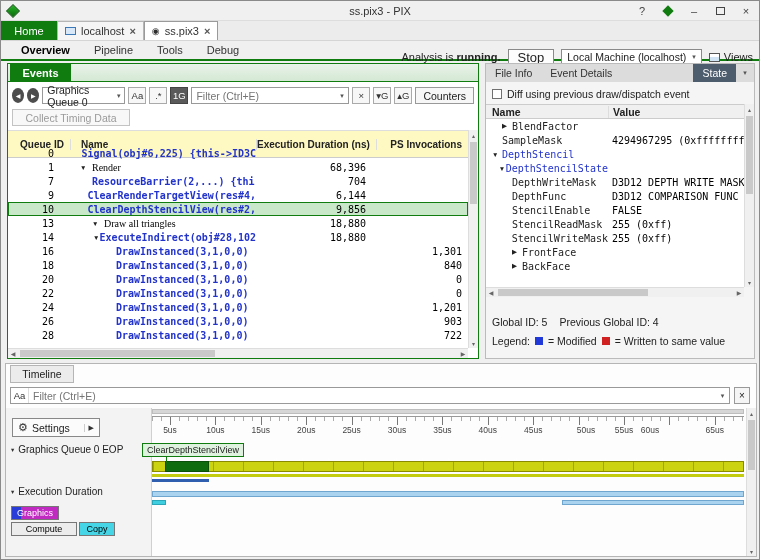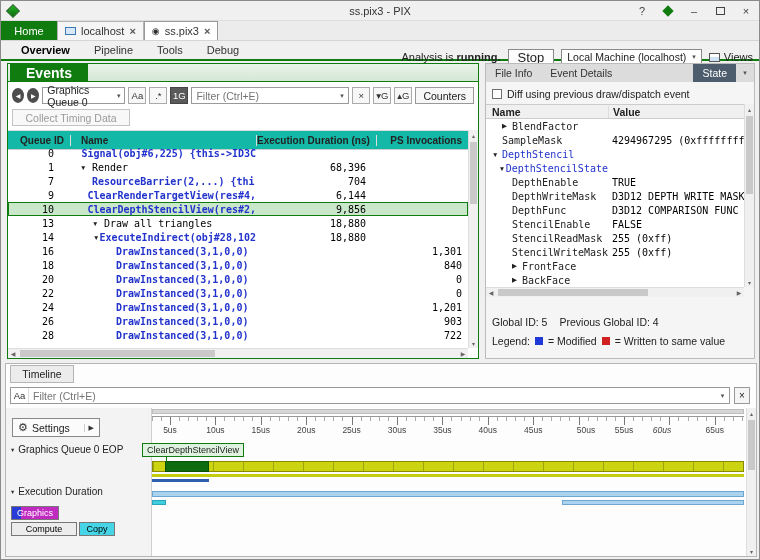--- a/index.html
+++ b/index.html
@@ -34,45 +34,45 @@
   .analysis-text b { font-weight:bold; }
   .btn { border:1px solid #8a8a8a; background:#fdfdfd; height:16px; padding:0 9px; display:flex; align-items:center; font-size:13px; }
   .machine-select { border:1px solid #8a8a8a; background:#fff; height:16px; padding:0 5px; display:flex; align-items:center; gap:6px; font-size:10.5px; min-width:135px; }
   .caret { font-size:7px; color:#555; }
   .views-btn { display:flex; align-items:center; gap:4px; font-size:11px; }
   .views-icon { width:11px; height:9px; border:1px solid #555; background:linear-gradient(180deg,#fff 0 3px,#cfe3f5 3px); }
 
   
   .events-panel { position:absolute; left:6px; top:62px; width:472px; height:296px; background:#fff; border:1px solid #107C10; }
   .events-header { position:absolute; top:0; left:0; right:0; height:18px; background:linear-gradient(#e9f3e9,#d4e8d4); border-bottom:1px solid #107C10; }
-  .events-tab { position:absolute; left:2px; top:0; width:78px; height:18px; background:#107C10; color:#fff; font-weight:bold; font-size:14px; display:flex; align-items:center; justify-content:center; }
+  .events-tab { position:absolute; left:2px; top:0; width:61px; height:18px; background:#107C10; color:#fff; font-weight:bold; font-size:11px; display:flex; align-items:center; justify-content:center; }
   .ev-toolbar { position:absolute; top:22px; left:4px; right:4px; height:19px; display:flex; align-items:center; gap:3px; }
   .nav-circle { width:15px; height:15px; border-radius:50%; background:#4d4d4d; color:#fff; font-size:6px; display:flex; align-items:center; justify-content:center; }
   .queue-select { border:1px solid #999; background:#fff; height:17px; padding:0 4px; display:flex; align-items:center; gap:5px; font-size:10.5px; width:100px; justify-content:space-between; }
   .sq-btn { border:1px solid #aaa; background:#f7f7f7; height:17px; min-width:18px; padding:0 2px; display:flex; align-items:center; justify-content:center; font-size:9.5px; color:#333; }
   .sq-btn.dark { background:#5a5a5a; color:#fff; border-color:#444; }
   .filter-box { flex:1; border:1px solid #999; background:#fff; height:17px; display:flex; align-items:center; }
   .filter-box input { flex:1; border:none; outline:none; font-size:10.5px; padding:0 4px; font-family:"Liberation Sans",sans-serif; color:#333; background:transparent; }
   .filter-caret { width:13px; text-align:center; }
   .counters-btn { border:1px solid #999; background:#f7f7f7; height:17px; padding:0 7px; display:flex; align-items:center; font-size:10.5px; }
   .collect-btn { position:absolute; top:45px; left:4px; width:118px; height:17px; border:1px solid #c3c3c3; background:#f8f8f8; color:#9a9a9a; font-size:10.5px; display:flex; align-items:center; justify-content:center; }
-  .ev-thead { position:absolute; top:66px; left:0; right:10px; height:20px; display:grid; grid-template-columns:62px 1fr 120px 92px; background:#14b8a6; border-top:1px solid #ddd; border-bottom:1px solid #ccc; align-items:center; font-weight:bold; font-size:10px; white-space:nowrap; }
+  .ev-thead { position:absolute; top:66px; left:0; right:10px; height:28px; display:grid; grid-template-columns:62px 1fr 120px 92px; background:#fef9c3; border-top:1px solid #ddd; border-bottom:1px solid #ccc; align-items:center; font-weight:bold; font-size:10px; white-space:nowrap; }
   .ev-thead .h-qid { padding-left:12px; }
   .ev-thead .h-name { padding-left:10px; border-left:1px solid #ddd; }
   .ev-thead .h-exec { text-align:right; padding-right:10px; border-left:1px solid #ddd; overflow:hidden; }
   .ev-thead .h-ps { text-align:right; padding-right:6px; border-left:1px solid #ddd; }
   .ev-body { position:absolute; top:82px; bottom:10px; left:0; right:10px; overflow:hidden; }
   .ev-row { height:14px; display:grid; grid-template-columns:62px 1fr 120px 92px; align-items:center; font-family:"DejaVu Sans Mono",monospace; font-size:10px; }
   .ev-row.selected { background:#c9e8c9; box-shadow:inset 0 0 0 1px #107C10; }
   .ev-qid { text-align:right; padding-right:16px; color:#000; }
   .ev-name { display:flex; align-items:center; padding-left:10px; white-space:nowrap; overflow:hidden; }
   .tree-pad { display:inline-block; height:1px; }
   .tree-arrow { display:inline-block; width:12px; font-size:6.5px; color:#222; font-family:"Liberation Sans",sans-serif; }
   .ev-label.api { color:#2233cc; font-weight:bold; }
-  .ev-label.marker { color:#000; }
+  .ev-label.marker { color:#000;font-family:Liberation Serif, serif; }
   .ev-exec, .ev-ps { text-align:right; padding-right:10px; color:#000; }
   .ev-ps { padding-right:6px; }
   .vscroll { position:absolute; width:10px; background:#f0f0f0; border-left:1px solid #ddd; }
   .ev-vscroll { right:0; top:66px; bottom:10px; }
   .scroll-arrow { position:absolute; left:0; right:0; height:10px; font-size:6px; color:#666; display:flex; align-items:center; justify-content:center; }
   .scroll-arrow.up { top:0; } .scroll-arrow.down { bottom:0; }
   .scroll-thumb-v { position:absolute; left:1px; right:1px; background:#c9c9c9; }
   .ev-vscroll .scroll-thumb-v { top:12px; height:62px; }
   .hscroll { position:absolute; height:10px; background:#f0f0f0; border-top:1px solid #ddd; }
   .ev-hscroll { left:0; right:10px; bottom:0; }
@@ -428,27 +428,20 @@
           <div class="st-name modified">
             <span class="tree-pad" style="width: 10px;"></span>
             <span class="tree-arrow">▼</span>
             <span class="st-label">DepthStencilState</span>
           </div>
           <div class="st-value"></div>
         </div>
         <div class="st-row">
           <div class="st-name">
             <span class="tree-pad" style="width: 20px;"></span>
-            <span class="st-label">DepthEnable</span>
-          </div>
-          <div class="st-value">TRUE</div>
-        </div>
-        <div class="st-row">
-          <div class="st-name">
-            <span class="tree-pad" style="width: 20px;"></span>
             <span class="st-label">DepthWriteMask</span>
           </div>
           <div class="st-value">D3D12_DEPTH_WRITE_MASK…</div>
         </div>
         <div class="st-row">
           <div class="st-name">
             <span class="tree-pad" style="width: 20px;"></span>
             <span class="st-label">DepthFunc</span>
           </div>
           <div class="st-value">D3D12_COMPARISON_FUNC_…</div>
@@ -534,21 +527,21 @@
         <div class="ruler-label" style="left: 63.4px;">10us</div>
         <div class="ruler-label" style="left: 108.8px;">15us</div>
         <div class="ruler-label" style="left: 154.2px;">20us</div>
         <div class="ruler-label" style="left: 199.6px;">25us</div>
         <div class="ruler-label" style="left: 245px;">30us</div>
         <div class="ruler-label" style="left: 290.4px;">35us</div>
         <div class="ruler-label" style="left: 335.8px;">40us</div>
         <div class="ruler-label" style="left: 381.2px;">45us</div>
         <div class="ruler-label" style="left: 434px;">50us</div>
         <div class="ruler-label" style="left: 472px;">55us</div>
-        <div class="ruler-label" style="left: 510px; font-style: italic;">60us</div>
+        <div class="ruler-label" style="left: 498px;">60us</div>
         <div class="ruler-label" style="left: 562.8px;">65us</div>
       </div>
 
     <div class="lane-label lane-eop-label">
       <span class="lane-caret">▾</span>
       <span>Graphics Queue 0 EOP</span>
     </div>
     <div class="lane-label lane-exec-label">
       <span class="lane-caret">▾</span>
       <span>Execution Duration</span>

